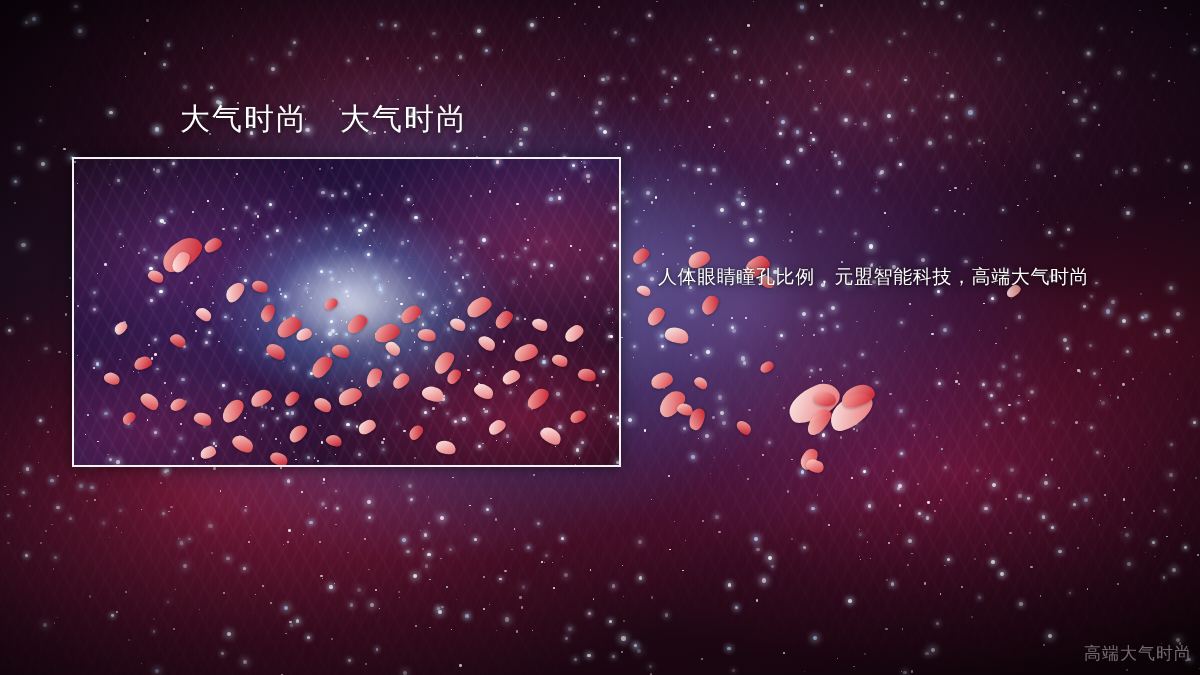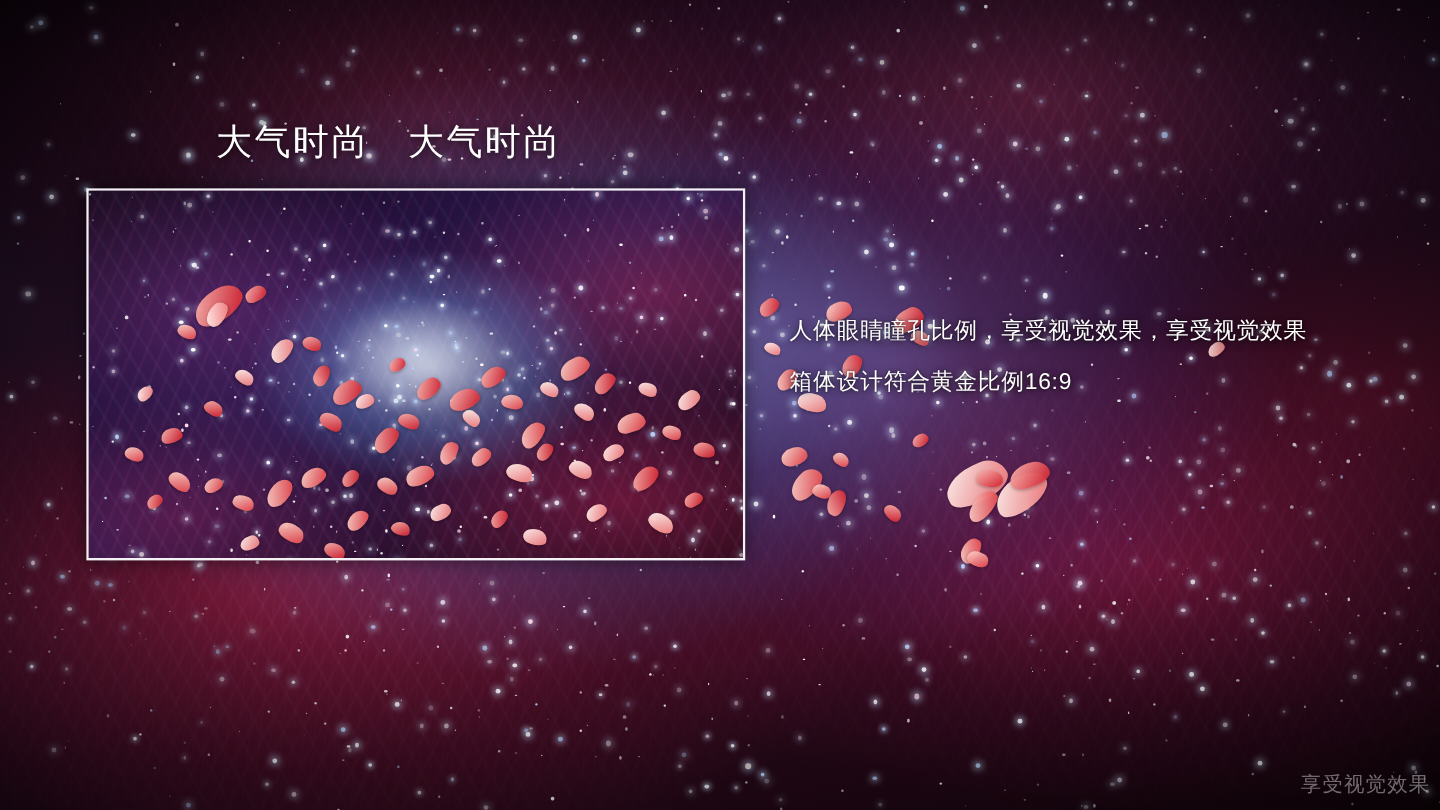--- a/index.html
+++ b/index.html
@@ -1738,19 +1738,18 @@
         <div class="petal" style="left: 30px; top: 214px; width: 16px; height: 11px; transform: rotate(24deg); background: linear-gradient(135deg, rgba(253, 218, 209, 0.96) 0%, rgba(231, 88, 92, 0.95) 82%); box-shadow: rgba(0, 0, 0, 0.3) 0px 1px 3px; border-radius: 59% 48% 56% 39% / 73% 66% 52% 47%;"></div>
         <div class="petal" style="left: 40px; top: 164px; width: 14px; height: 10px; transform: rotate(-36deg); background: linear-gradient(135deg, rgba(255, 247, 243, 0.97) 0%, rgba(243, 140, 140, 0.95) 82%); box-shadow: rgba(0, 0, 0, 0.3) 0px 1px 3px; border-radius: 53% 46% 69% 36% / 64% 61% 53% 37%;"></div>
         <div class="petal" style="left: 122px; top: 150px; width: 16px; height: 11px; transform: rotate(40deg); background: linear-gradient(135deg, rgba(255, 247, 243, 0.97) 0%, rgba(243, 140, 140, 0.95) 82%); box-shadow: rgba(0, 0, 0, 0.3) 0px 1px 3px; border-radius: 59% 43% 60% 34% / 68% 66% 51% 36%;"></div>
         <div class="petal" style="left: 250px; top: 140px; width: 14px; height: 10px; transform: rotate(-28deg); background: linear-gradient(135deg, rgba(250, 186, 180, 0.96) 0%, rgba(214, 52, 62, 0.95) 82%); box-shadow: rgba(0, 0, 0, 0.3) 0px 1px 3px; border-radius: 57% 49% / 70% 60% 52% 50%;"></div>
       </div>
   </div>
 
   <div id="title">大气时尚　大气时尚</div>
 
   <div id="bodytext">
-    <div class="ln">人体眼睛瞳孔比例，享受视觉效果，享受视觉效果</div>
-    <div class="ln">箱体设计符合黄金比例16:9</div>
+    <div class="ln">人体眼睛瞳孔比例，元盟智能科技，高端大气时尚</div>
   </div>
 
-  <div id="watermark">享受视觉效果</div>
+  <div id="watermark">高端大气时尚</div>
 
 </div>
 
 </body></html>

